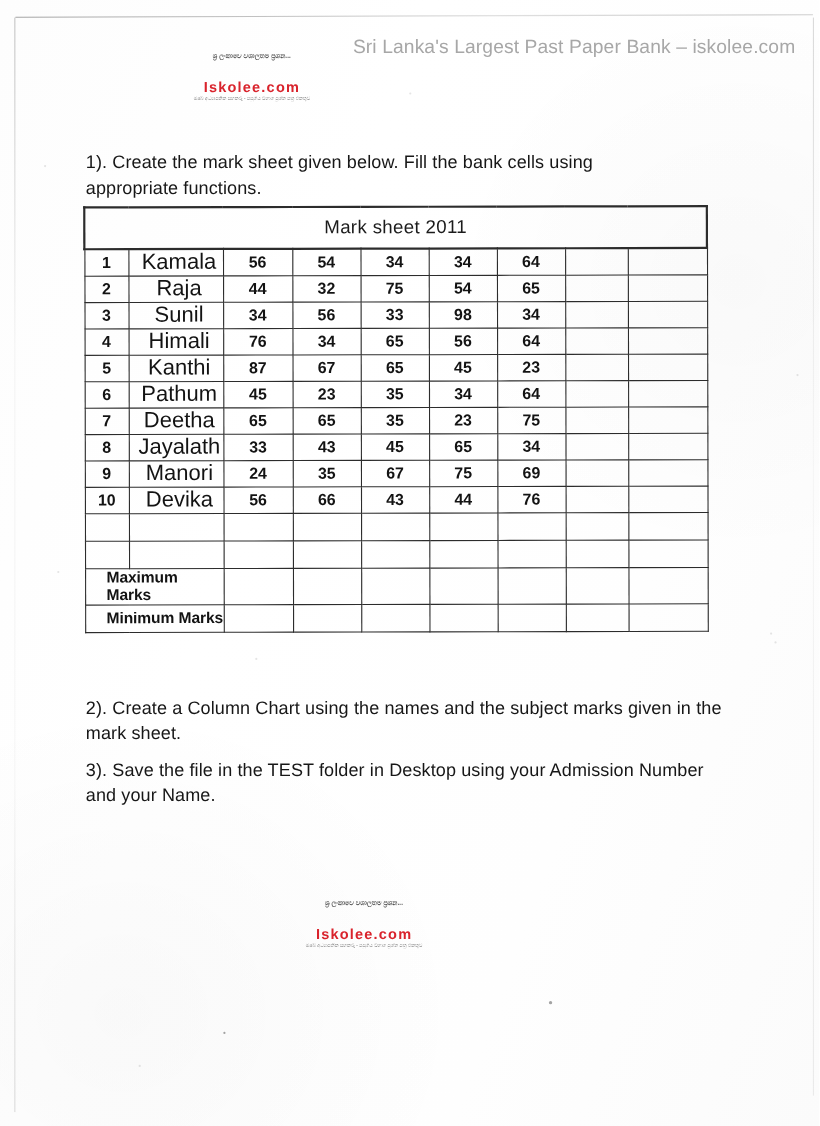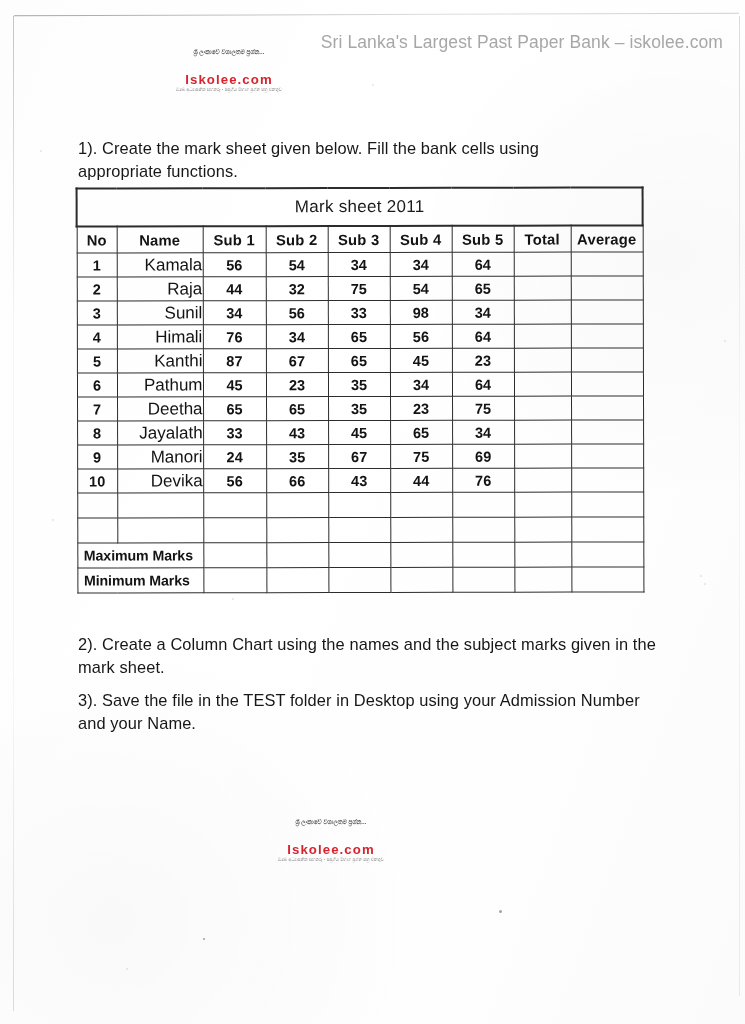--- a/index.html
+++ b/index.html
@@ -148,39 +148,39 @@
     letter-spacing: 0.3px;
     color: #1b1b1b;
   }
   table.marksheet tr.head-row td {
     font-weight: bold;
     font-size: 14.8px;
     height: 25px;
     letter-spacing: 0.2px;
   }
   table.marksheet td.c-name {
-    text-align: right;
+    text-align: center;
     padding-left: 6px;
-    font-size: 17px;
+    font-size: 20px;
   }
   table.marksheet tr.head-row td.c-name {
     text-align: center;
     padding-left: 0;
   }
   table.marksheet tr.data-row td.c-no { font-weight: bold; }
   table.marksheet tr.data-row td.c-name { font-weight: normal; }
   table.marksheet tr.data-row td.c-sub { font-weight: bold; }
   table.marksheet tr.summary-row td {
     font-weight: bold;
     font-size: 14.2px;
     height: 24px;
   }
   table.marksheet td.summary-label {
     text-align: left;
-    padding-left: 6px;
+    padding-left: 19px;
     letter-spacing: -0.1px;
   }
   table.marksheet tr.blank-row td { height: 24px; }
 
   
   .speck {
     position: absolute;
     background: #5a5a5a;
     border-radius: 50%;
     opacity: 0.55;
@@ -226,31 +226,20 @@
       <col style="width:62px">
       <col style="width:62px">
       <col style="width:62px">
       <col style="width:57px">
       <col style="width:72px">
     </colgroup>
     <tbody>
       <tr class="title-row">
         <td colspan="9">Mark sheet 2011</td>
       </tr>
-      <tr class="head-row">
-        <td class="c-no">No</td>
-        <td class="c-name">Name</td>
-        <td class="c-sub">Sub 1</td>
-        <td class="c-sub">Sub 2</td>
-        <td class="c-sub">Sub 3</td>
-        <td class="c-sub">Sub 4</td>
-        <td class="c-sub">Sub 5</td>
-        <td class="c-tot">Total</td>
-        <td class="c-avg">Average</td>
-      </tr>
     <tr class="data-row">
           <td class="c-no">1</td>
           <td class="c-name">Kamala</td>
           <td class="c-sub">56</td>
           <td class="c-sub">54</td>
           <td class="c-sub">34</td>
           <td class="c-sub">34</td>
           <td class="c-sub">64</td>
           <td class="c-tot"></td>
           <td class="c-avg"></td>

